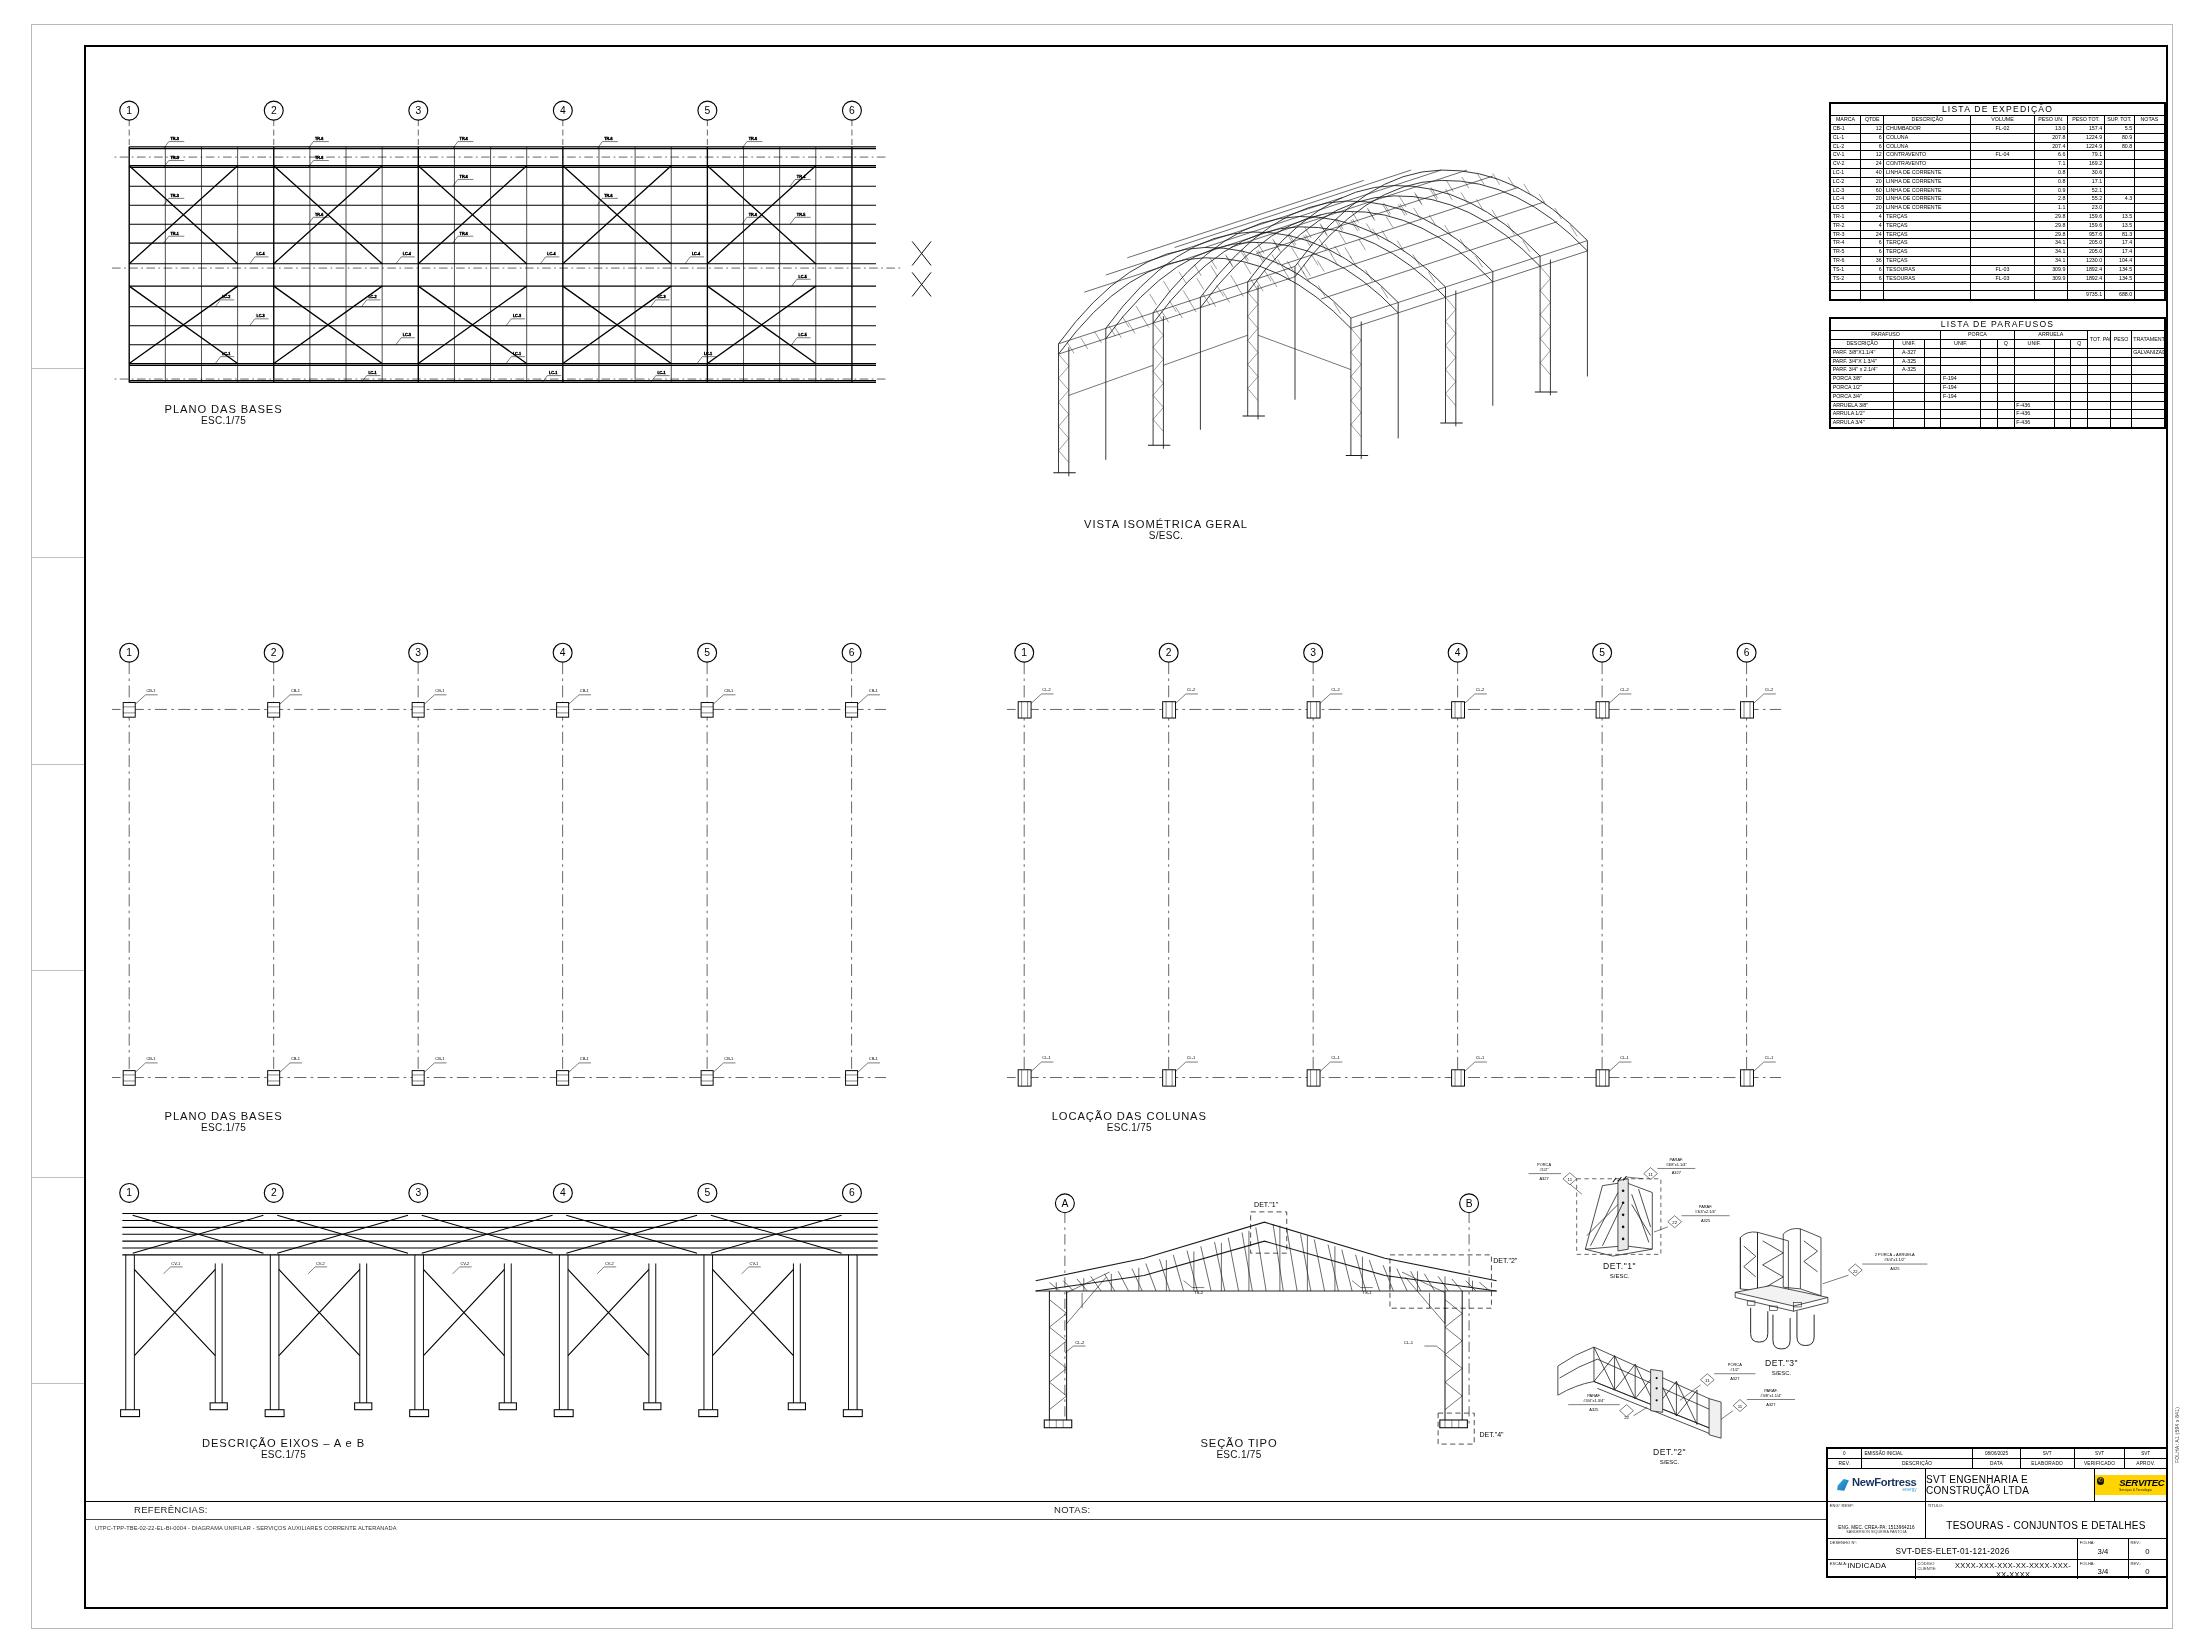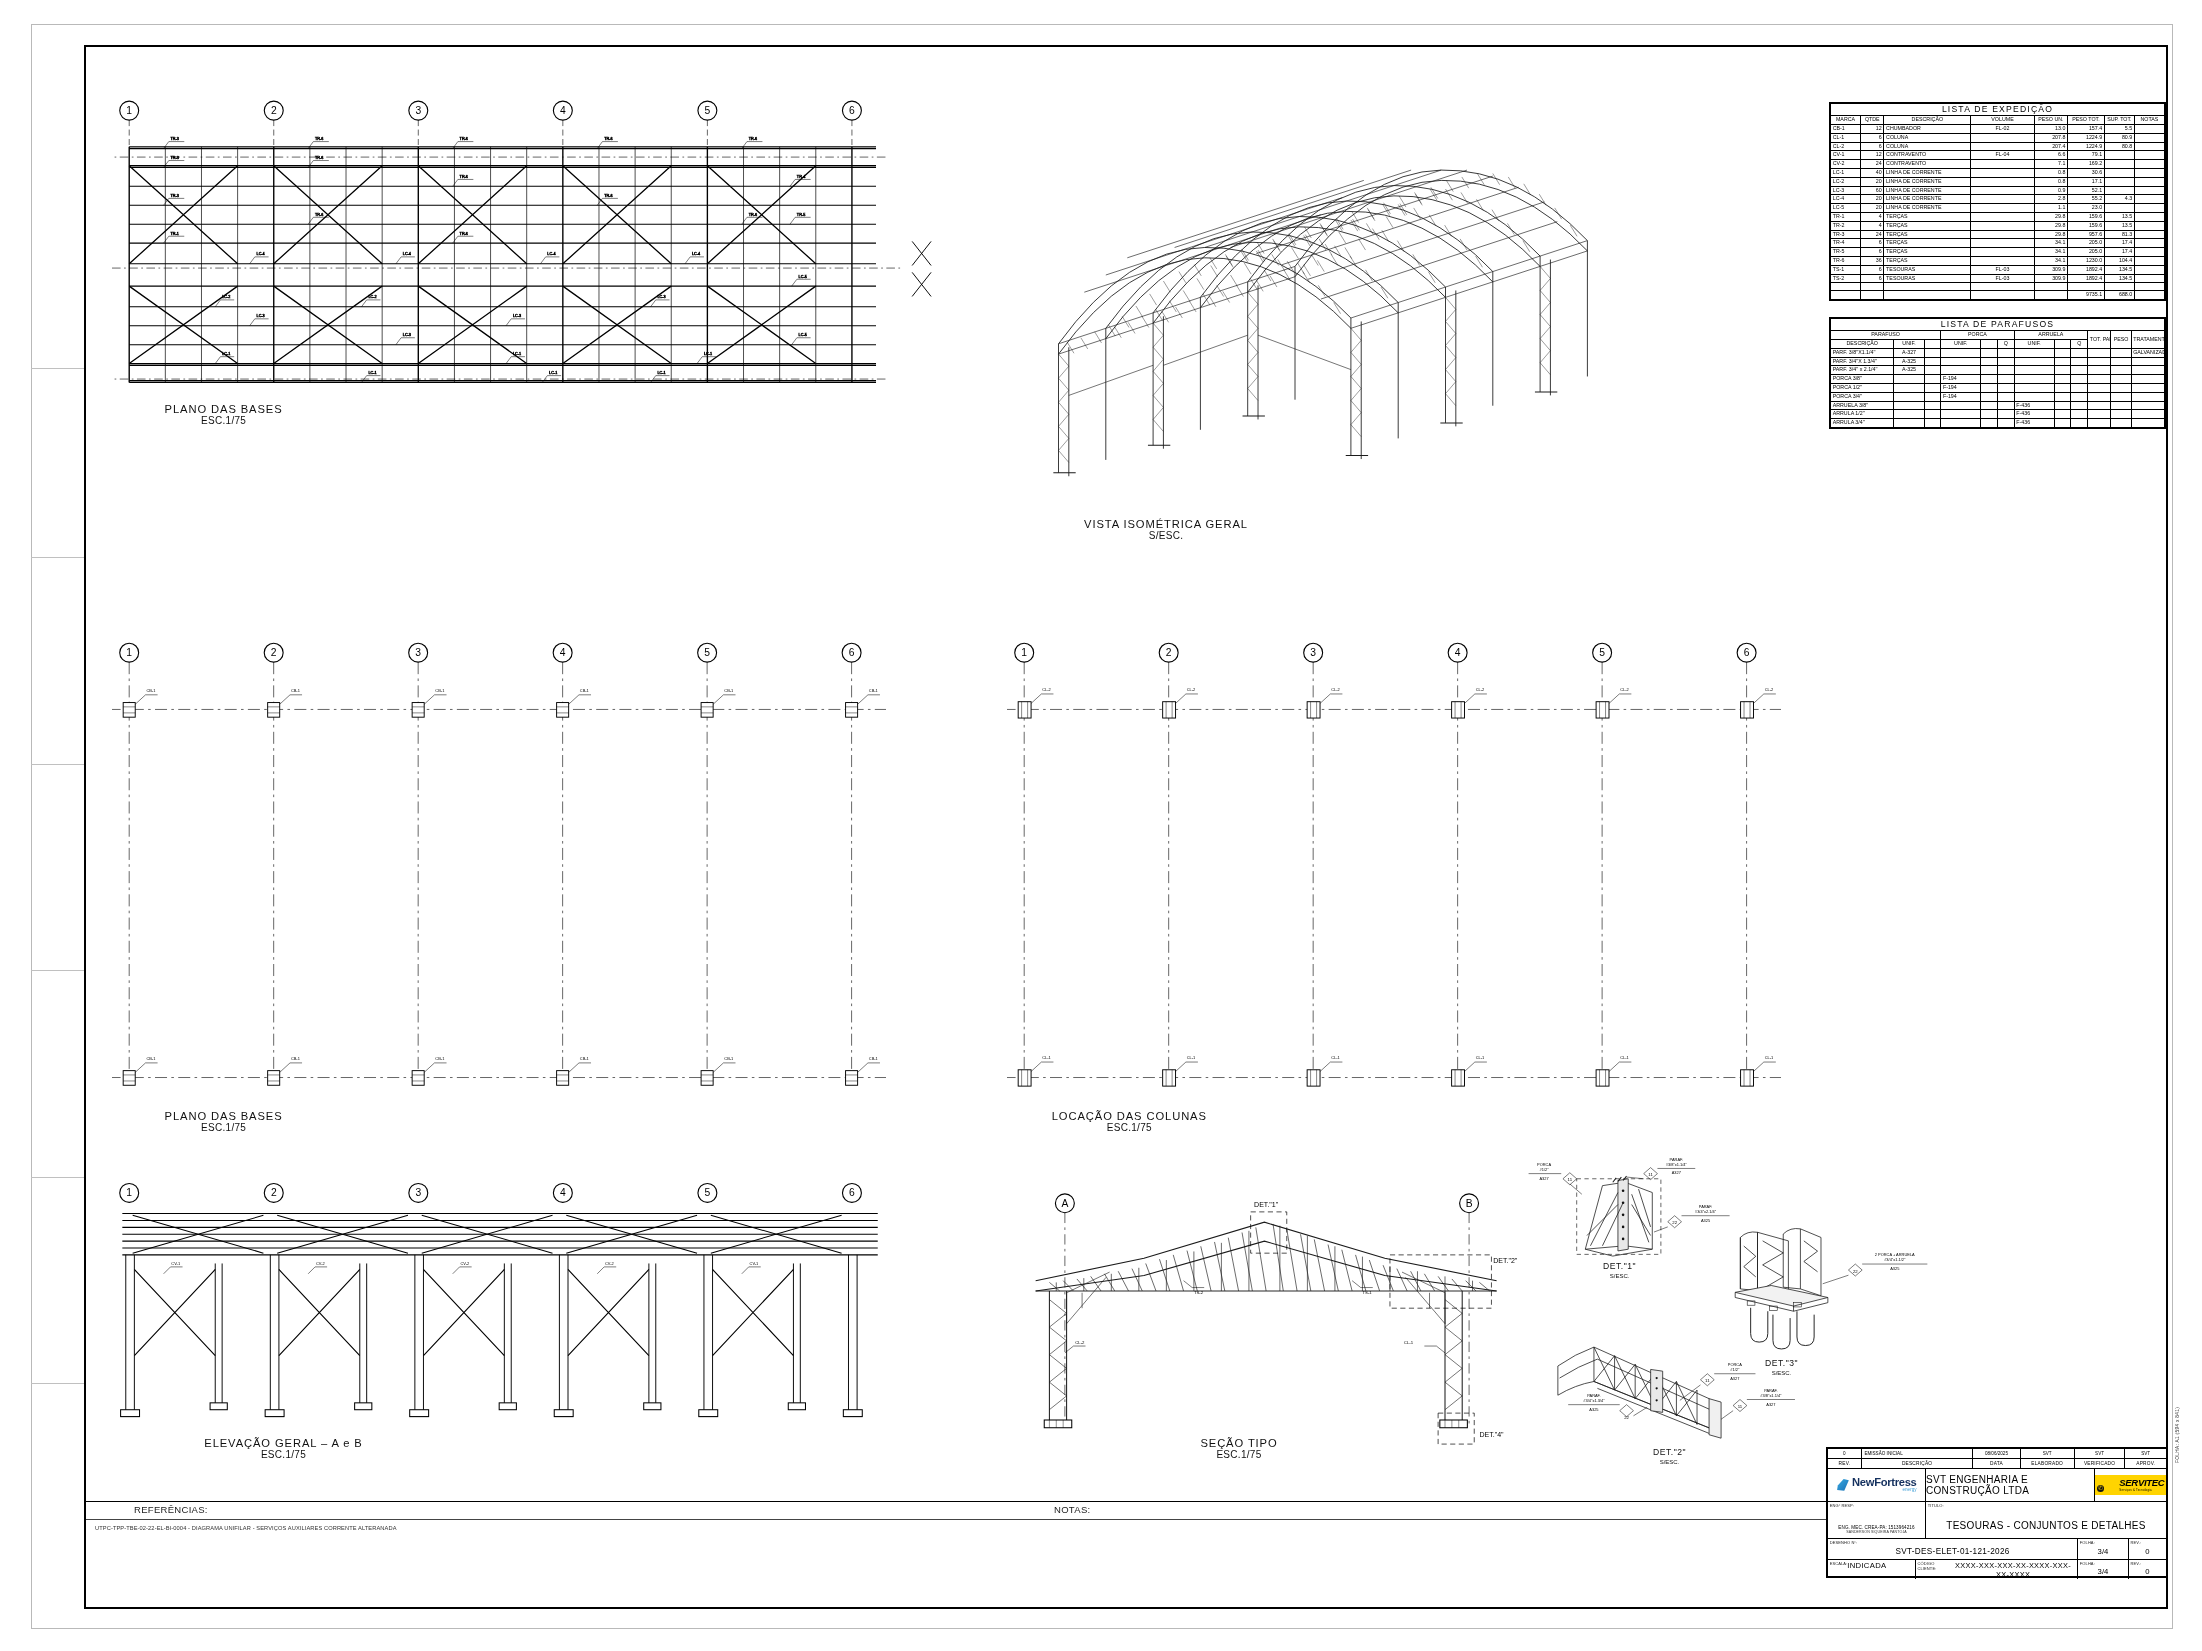--- a/index.html
+++ b/index.html
@@ -144,21 +144,21 @@
     width: 13px; height: 13px;
     background: linear-gradient(135deg,#3bb0e5 0%,#1a6fb5 100%);
     clip-path: polygon(10% 55%, 55% 5%, 95% 15%, 60% 95%, 5% 90%);
   }
   .logo-nf .txt { line-height: 1; }
   .logo-nf .txt .a { font-size: 11.2px; font-weight: bold; color: #14305e; letter-spacing: -0.3px; }
   .logo-nf .txt .b { font-size: 4.6px; color: #3f9ed6; display:block; text-align: right; }
   .logo-sv {
     background: #FFD400; color: #000;
     padding: 2.6px 4.3px; border-radius: 1.7px;
-    display: flex; align-items: flex-end; gap: 15px;
+    display: flex; align-items: flex-start; gap: 15px;
   }
   .logo-sv .dot {
     width: 7.7px; height: 7.7px; border-radius: 50%;
     background: #111; color: #FFD400;
     font-size: 6px; line-height: 7.7px; text-align: center;
   }
   .logo-sv .nm { font-size: 9.5px; font-weight: bold; font-style: italic; letter-spacing: -0.3px; }
   .logo-sv .sb { font-size: 2.9px; display: block; letter-spacing: 0.2px; }
   .co-name { font-size: 10px; letter-spacing: 0.3px; color: #000; }
   .tt-title { font-size: 10px; letter-spacing: 0.3px; color: #000; text-align: center; }
@@ -978,21 +978,21 @@
             <path d="M564 110 l8 -8 h14"></path>
             <text x="573" y="100" fill="#000" stroke="none">CV-2</text>
           </g>
         <g>
             <path d="M732 110 l8 -8 h14"></path>
             <text x="741" y="100" fill="#000" stroke="none">CV-1</text>
           </g>
       </g>
     </svg>
     <div class="vtitle" style="left:34px; top:258px; width:275px;">
-      <span class="t1">ELEVAÇÃO GERAL – A e B</span>
+      <span class="t1">DESCRIÇÃO EIXOS – A e B</span>
       <span class="t2">ESC.1/75</span>
     </div>
   </div>
 
   <div class="view" style="left:1015px; top:1179px;">
     <svg width="516" height="267" viewBox="0 0 600 310">
       <g font-family="Liberation Sans, sans-serif" font-size="12" text-anchor="middle">
         <g transform="translate(58,28)">
             <circle r="11" fill="#fff" stroke="#000" stroke-width="1.3"></circle>
             <text y="4">A</text>

